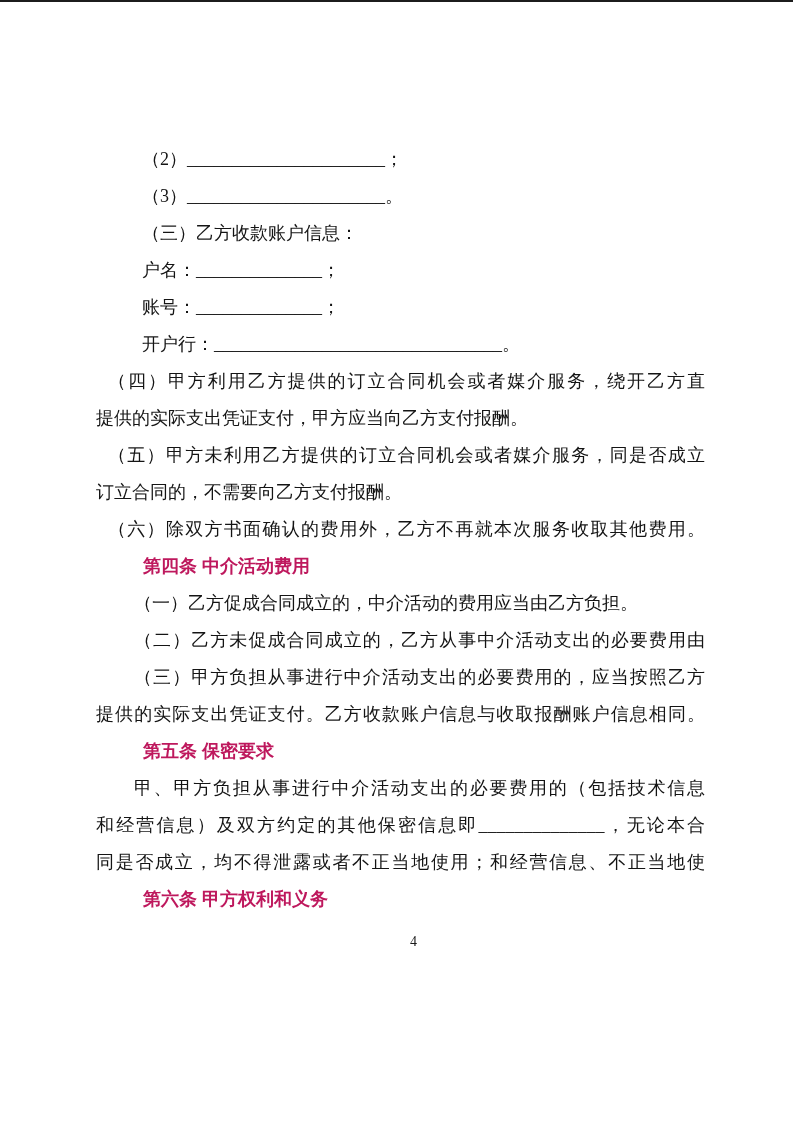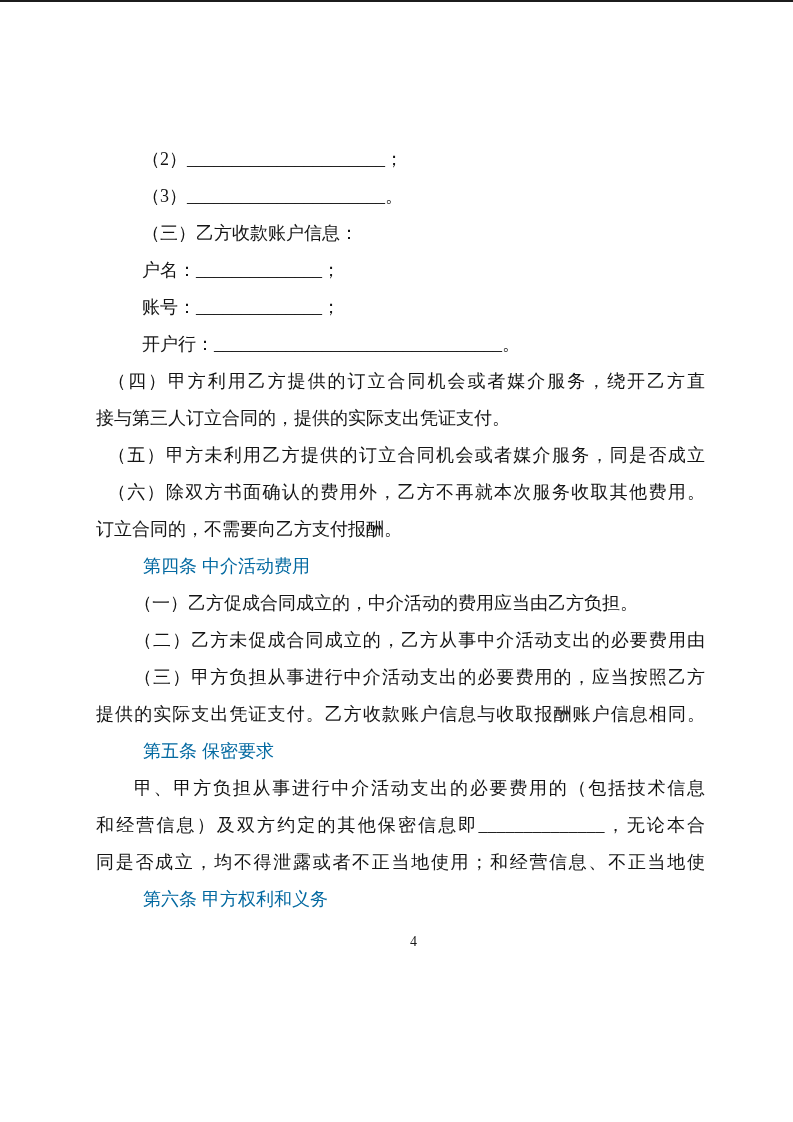--- a/index.html
+++ b/index.html
@@ -28,22 +28,22 @@
     line-height: 37px;
     white-space: pre-wrap;
     text-align: left;
   }
   .just {
     text-align: justify;
     text-align-last: justify;
   }
   .l-heading {
     font-family: "Liberation Sans", "DejaVu Sans", sans-serif;
-    font-weight: 400;
-    color: #0369a1;
+    font-weight: 700;
+    color: #be185d;
   }
   .ind-a { padding-left: 46px; }  
   .ind-b { padding-left: 12px; }  
   .ind-c { padding-left: 38px; }  
   .ind-h { padding-left: 47px; }  
   .pagenum {
     margin-top: 14px;
     text-align: center;
     transform: translateX(13px);
     font-size: 14px;
@@ -58,24 +58,24 @@
 
 <div class="doc">
   <div id="lines">
       <div class="line ind-a">（2）______________________；</div>
       <div class="line ind-a">（3）______________________。</div>
       <div class="line ind-a">（三）乙方收款账户信息：</div>
       <div class="line ind-a">户名：______________；</div>
       <div class="line ind-a">账号：______________；</div>
       <div class="line ind-a">开户行：________________________________。</div>
       <div class="line ind-b just">（四）甲方利用乙方提供的订立合同机会或者媒介服务，绕开乙方直</div>
-      <div class="line">接与第三人订立合同的，提供的实际支出凭证支付。</div>
+      <div class="line">提供的实际支出凭证支付，甲方应当向乙方支付报酬。</div>
       <div class="line ind-b just">（五）甲方未利用乙方提供的订立合同机会或者媒介服务，同是否成立</div>
+      <div class="line">订立合同的，不需要向乙方支付报酬。</div>
       <div class="line ind-b just">（六）除双方书面确认的费用外，乙方不再就本次服务收取其他费用。</div>
-      <div class="line">订立合同的，不需要向乙方支付报酬。</div>
       <div class="line l-heading ind-h">第四条 中介活动费用</div>
       <div class="line ind-c">（一）乙方促成合同成立的，中介活动的费用应当由乙方负担。</div>
       <div class="line ind-c just">（二）乙方未促成合同成立的，乙方从事中介活动支出的必要费用由</div>
       <div class="line ind-c just">（三）甲方负担从事进行中介活动支出的必要费用的，应当按照乙方</div>
       <div class="line just">提供的实际支出凭证支付。乙方收款账户信息与收取报酬账户信息相同。</div>
       <div class="line l-heading ind-h">第五条 保密要求</div>
       <div class="line ind-c just">甲、甲方负担从事进行中介活动支出的必要费用的（包括技术信息</div>
       <div class="line just">和经营信息）及双方约定的其他保密信息即______________，无论本合</div>
       <div class="line just">同是否成立，均不得泄露或者不正当地使用；和经营信息、不正当地使</div>
       <div class="line l-heading ind-h">第六条 甲方权利和义务</div>

